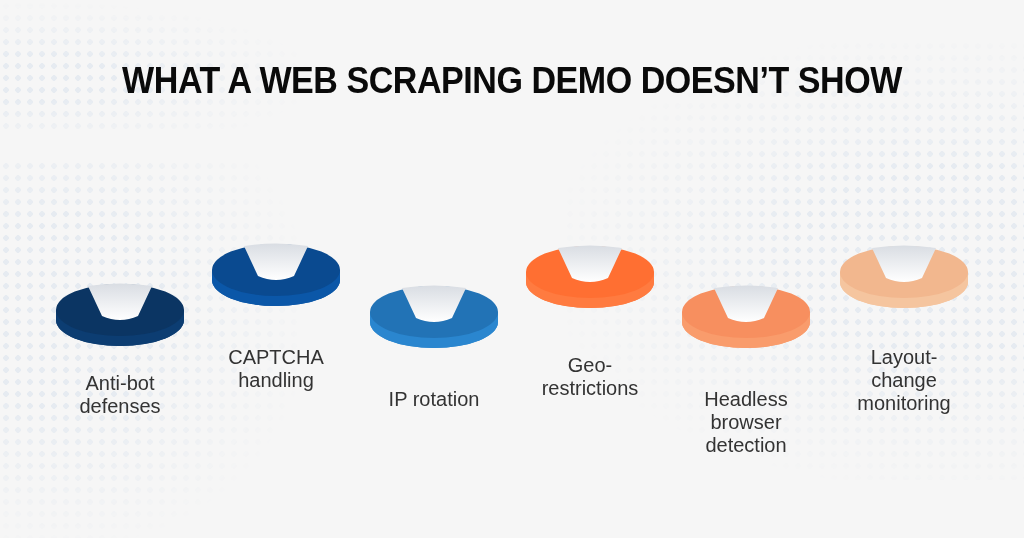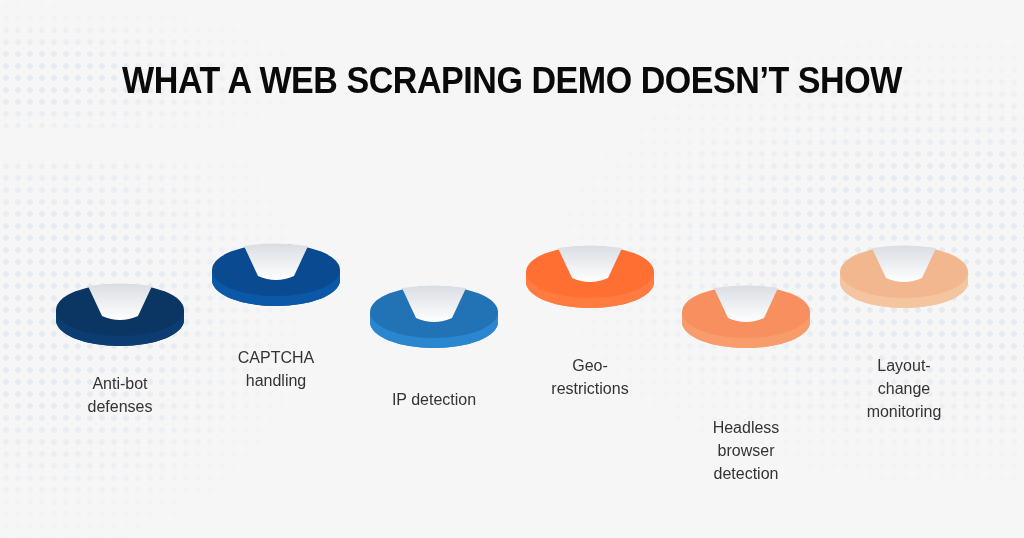--- a/index.html
+++ b/index.html
@@ -4,21 +4,21 @@
 <style>
   html, body { margin:0; padding:0; }
   body { width:1024px; height:538px; overflow:hidden; background:#f6f6f6; position:relative; font-family:"Liberation Sans", sans-serif; }
   .dots { position:absolute; pointer-events:none; background-image: radial-gradient(circle, #e6ebf1 2.6px, transparent 3px); background-size:12px 12px; }
   .dots.left { left:0; top:160px; width:300px; height:378px; -webkit-mask-image: radial-gradient(ellipse at 20% 40%, #000 30%, transparent 75%); mask-image: radial-gradient(ellipse at 20% 40%, #000 30%, transparent 75%); }
   .dots.right { right:0; top:40px; width:460px; height:440px; -webkit-mask-image: radial-gradient(ellipse at 85% 50%, #000 30%, transparent 75%); mask-image: radial-gradient(ellipse at 85% 50%, #000 30%, transparent 75%); }
   .dots.topleft { left:0; top:0; width:320px; height:130px; background-size:12px 12px; -webkit-mask-image: radial-gradient(ellipse at 10% 60%, #000 20%, transparent 70%); mask-image: radial-gradient(ellipse at 10% 60%, #000 20%, transparent 70%); }
   .title { position:absolute; left:0; right:0; top:60px; text-align:center; font-size:37px; font-weight:bold; color:#0a0a0a; letter-spacing:-0.5px; transform:scaleX(0.92); }
   .item { position:absolute; width:140px; }
   .ring { position:absolute; width:132px; height:70px; left:4px; }
-  .label { position:absolute; left:-20px; width:180px; text-align:center; font-size:16px; line-height:23px; color:#333333; }
+  .label { position:absolute; left:-20px; width:180px; text-align:center; font-size:20px; line-height:23px; color:#333333; }
 </style>
 </head>
 <body>
 
 <div class="dots topleft"></div>
 <div class="dots left"></div>
 <div class="dots right"></div>
 
 <div class="title">WHAT A WEB SCRAPING DEMO DOESN’T SHOW</div>
 
@@ -59,21 +59,21 @@
         <linearGradient id="g2" x1="0" y1="0" x2="0" y2="1">
           <stop offset="0" stop-color="#d9dde3"></stop>
           <stop offset="1" stop-color="#ffffff"></stop>
         </linearGradient>
       </defs>
       <path class="side" d="M2,30 L2,40 A64,26 0 0 0 130,40 L130,30 Z" fill="#2a86cf"></path>
       <ellipse class="side" cx="66" cy="40" rx="64" ry="26" fill="#2a86cf"></ellipse>
       <ellipse class="top" cx="66" cy="30" rx="64" ry="26" fill="#2273b6"></ellipse>
       <path class="notch" d="M34,6 Q66,1 98,6 L84,36 Q66,44 48,36 Z" fill="url(#g2)"></path>
     </svg>
-    <div class="label" style="top: 106px;">IP detection</div>
+    <div class="label" style="top: 106px;">IP rotation</div>
   </div>
     <div class="item" style="left: 520px; top: 242px;">
     <svg class="ring" viewBox="0 0 132 70">
       <defs>
         <linearGradient id="g3" x1="0" y1="0" x2="0" y2="1">
           <stop offset="0" stop-color="#d9dde3"></stop>
           <stop offset="1" stop-color="#ffffff"></stop>
         </linearGradient>
       </defs>
       <path class="side" d="M2,30 L2,40 A64,26 0 0 0 130,40 L130,30 Z" fill="#ff7b40"></path>
@@ -89,30 +89,30 @@
         <linearGradient id="g4" x1="0" y1="0" x2="0" y2="1">
           <stop offset="0" stop-color="#d9dde3"></stop>
           <stop offset="1" stop-color="#ffffff"></stop>
         </linearGradient>
       </defs>
       <path class="side" d="M2,30 L2,40 A64,26 0 0 0 130,40 L130,30 Z" fill="#f99c6c"></path>
       <ellipse class="side" cx="66" cy="40" rx="64" ry="26" fill="#f99c6c"></ellipse>
       <ellipse class="top" cx="66" cy="30" rx="64" ry="26" fill="#f78f5f"></ellipse>
       <path class="notch" d="M34,6 Q66,1 98,6 L84,36 Q66,44 48,36 Z" fill="url(#g4)"></path>
     </svg>
-    <div class="label" style="top: 106px; margin-top: 28px;">Headless<br>browser<br>detection</div>
+    <div class="label" style="top: 106px;">Headless<br>browser<br>detection</div>
   </div>
     <div class="item" style="left: 834px; top: 242px;">
     <svg class="ring" viewBox="0 0 132 70">
       <defs>
         <linearGradient id="g5" x1="0" y1="0" x2="0" y2="1">
           <stop offset="0" stop-color="#d9dde3"></stop>
           <stop offset="1" stop-color="#ffffff"></stop>
         </linearGradient>
       </defs>
       <path class="side" d="M2,30 L2,40 A64,26 0 0 0 130,40 L130,30 Z" fill="#f5c59f"></path>
       <ellipse class="side" cx="66" cy="40" rx="64" ry="26" fill="#f5c59f"></ellipse>
       <ellipse class="top" cx="66" cy="30" rx="64" ry="26" fill="#f2b78e"></ellipse>
       <path class="notch" d="M34,6 Q66,1 98,6 L84,36 Q66,44 48,36 Z" fill="url(#g5)"></path>
     </svg>
-    <div class="label" style="top: 112px;">Layout-<br>change<br>monitoring</div>
+    <div class="label" style="top: 104px;">Layout-<br>change<br>monitoring</div>
   </div>
   </div>
 
 </body></html>

